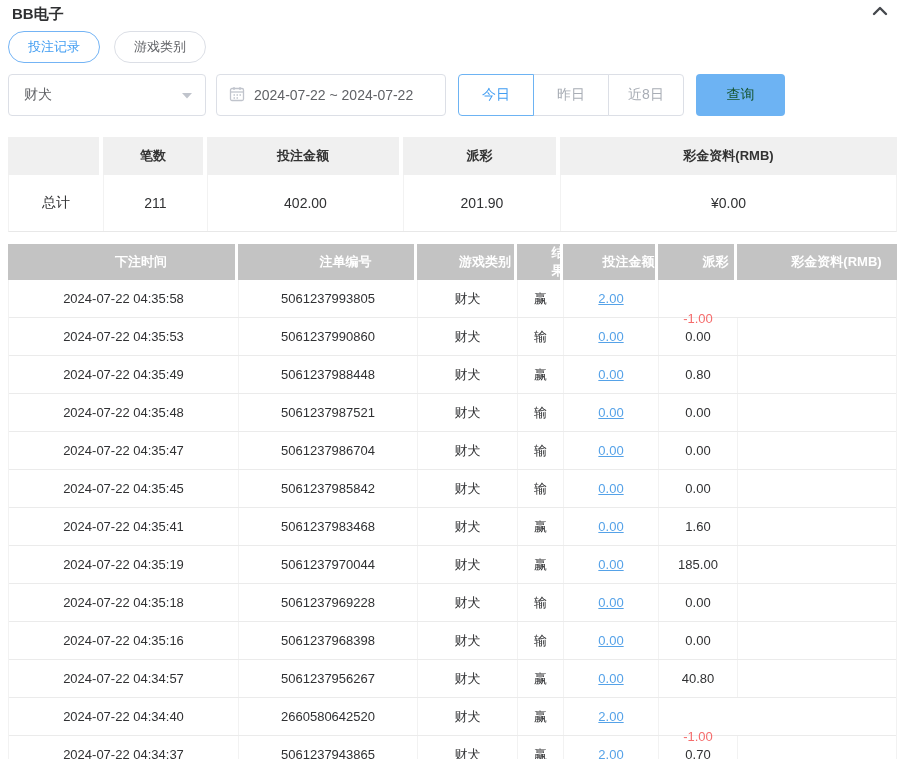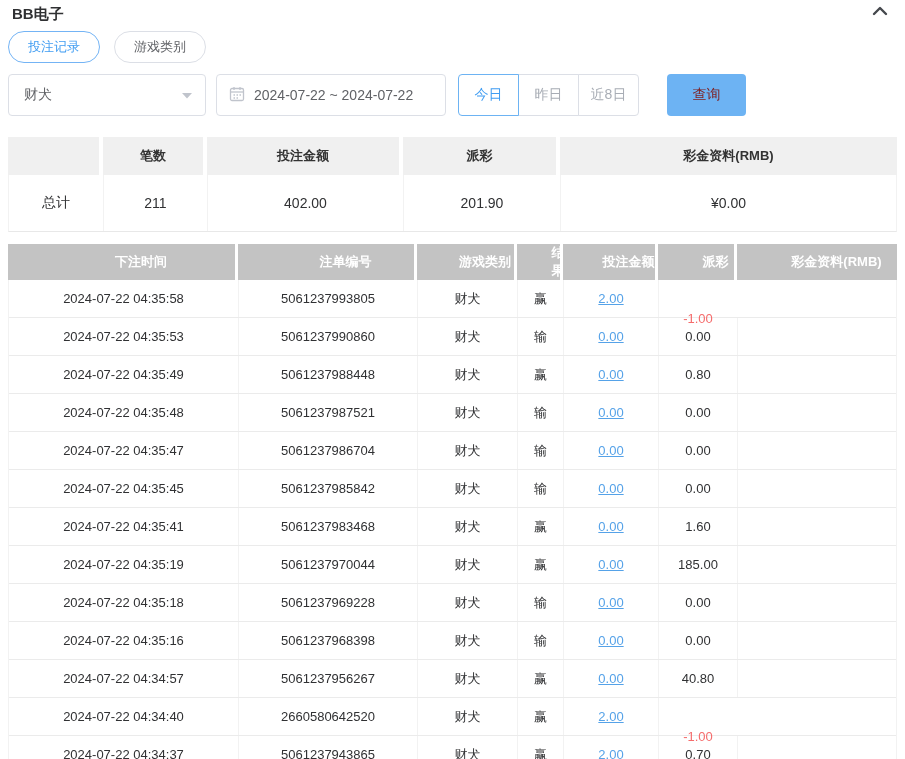--- a/index.html
+++ b/index.html
@@ -19,27 +19,27 @@
   .tab-pill.active { border-color:#74b4f5; color:#419df2; }
 
   
   .filters { display:flex; align-items:center; margin:11px 0 0 8px; }
   .select-box { width:198px; height:42px; border:1px solid #dcdfe6; border-radius:4px; display:flex;
                 align-items:center; padding:0 12px 0 15px; color:#606266; font-size:14px; cursor:pointer; background:#fff; }
   .select-box .sel-val { flex:1; }
   .date-box { width:230px; height:42px; border:1px solid #dcdfe6; border-radius:4px; display:flex;
               align-items:center; gap:9px; padding:0 10px 0 12px; margin-left:10px; color:#606266; font-size:14px; cursor:pointer; background:#fff; }
   .btn-group { display:flex; margin-left:12px; }
-  .qbtn { height:42px; width:61px; display:flex; align-items:center; justify-content:center; font-size:14px;
+  .qbtn { height:42px; width:76px; display:flex; align-items:center; justify-content:center; font-size:14px;
           border:1px solid #dcdfe6; background:#fff; color:#a8adb5; cursor:pointer; margin-left:-1px; }
   .qbtn:first-child { border-radius:4px 0 0 4px; margin-left:0; }
   .qbtn:last-child { border-radius:0 4px 4px 0; }
   .qbtn.active { border-color:#6db3f3; color:#419df2; position:relative; z-index:1; }
-  .search-btn { height:42px; width:79px; margin-left:28px; border:none; border-radius:4px; background:#6db3f3;
-                color:#7f1d1d; font-size:14px; display:flex; align-items:center; justify-content:center; cursor:pointer; }
+  .search-btn { height:42px; width:89px; margin-left:12px; border:none; border-radius:4px; background:#6db3f3;
+                color:#14532d; font-size:14px; display:flex; align-items:center; justify-content:center; cursor:pointer; }
 
   
   .summary { width:889px; margin:21px 0 0 8px; }
   .sum-head { display:flex; height:38px; }
   .sum-hcell { background:#f0f0f0; color:#333; font-size:13px; font-weight:600; display:flex;
                align-items:center; justify-content:center; border-right:4px solid #fff; }
   .sum-hcell:last-child { border-right:none; }
   .sum-row { display:flex; height:57px; border-bottom:1px solid #e8e8e8; border-left:1px solid #f2f2f2; border-right:1px solid #f2f2f2; }
   .sum-cell { display:flex; align-items:center; justify-content:center; font-size:14px; color:#303133; border-right:1px solid #f2f2f2; }
   .sum-cell:last-child { border-right:none; }

